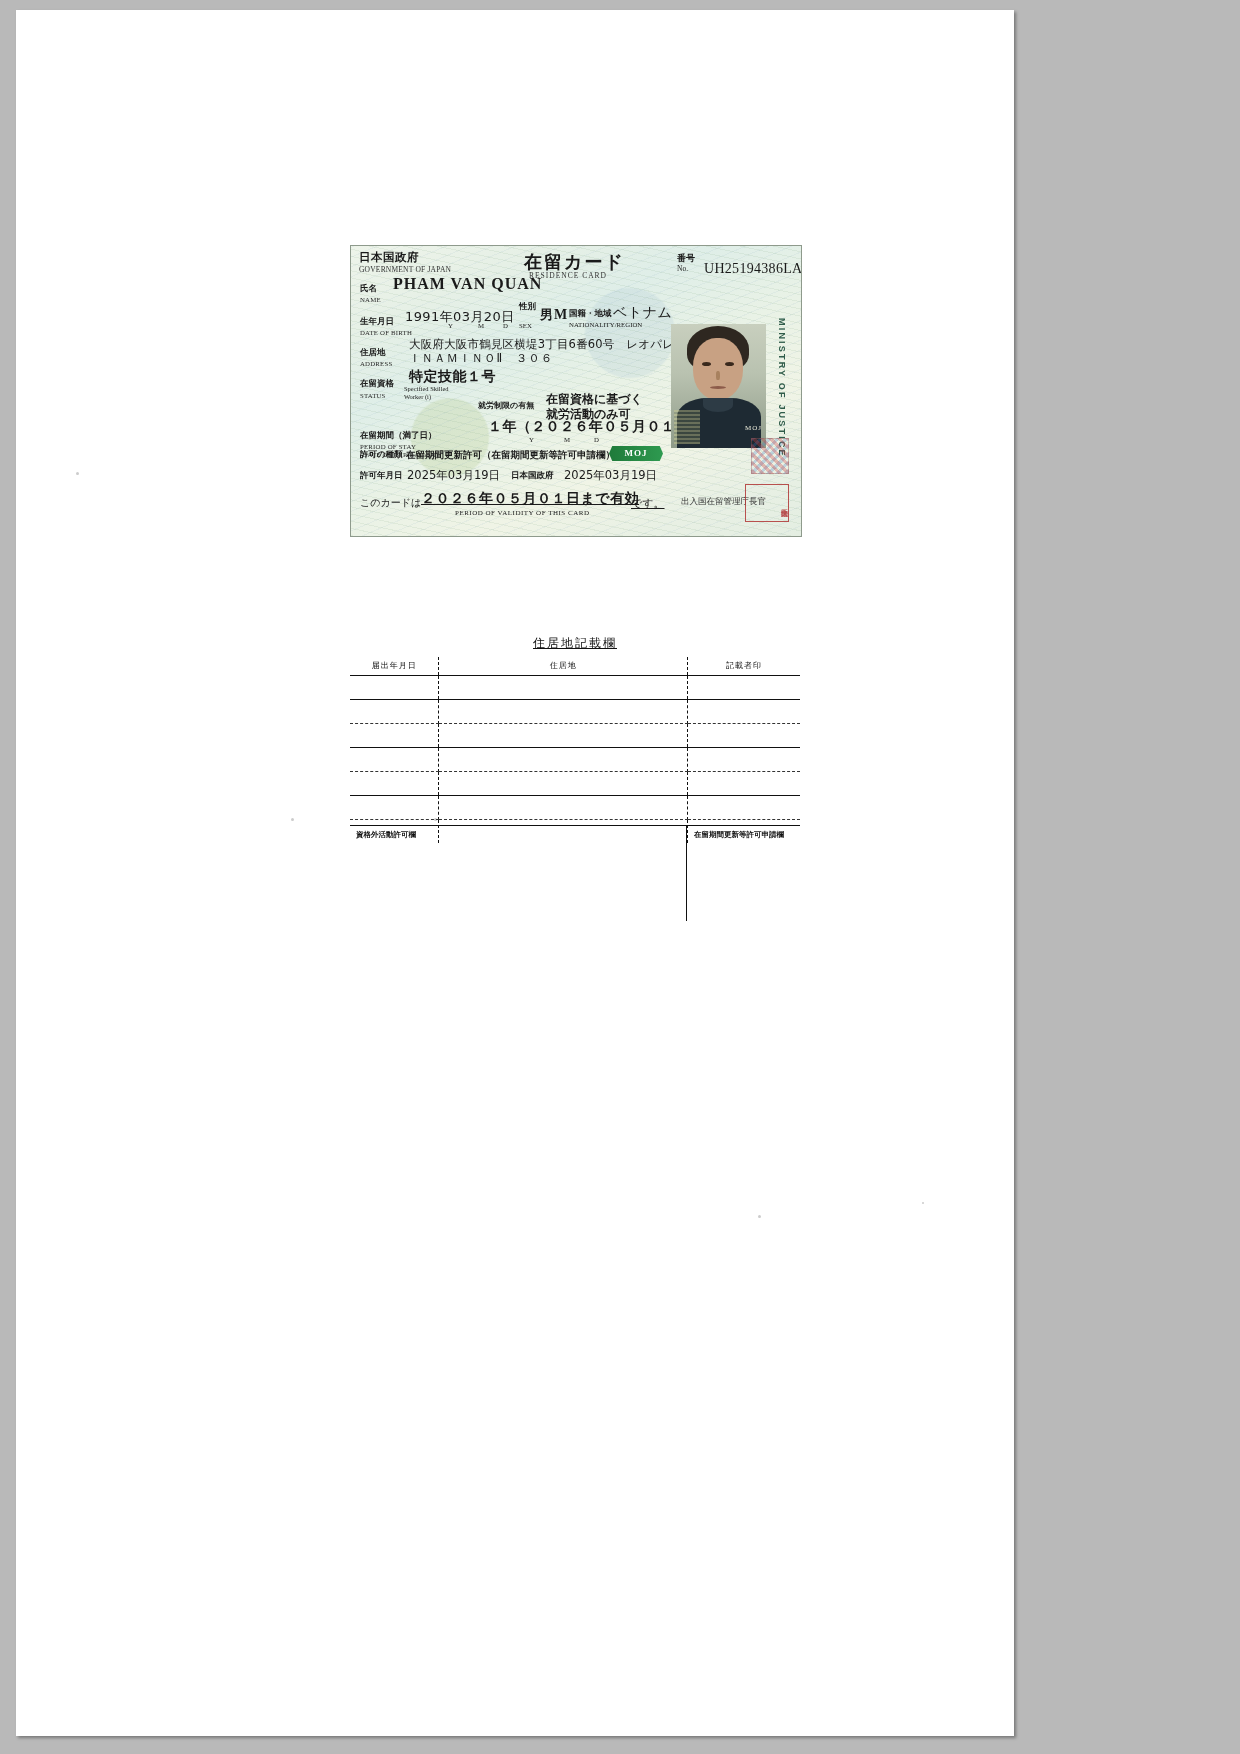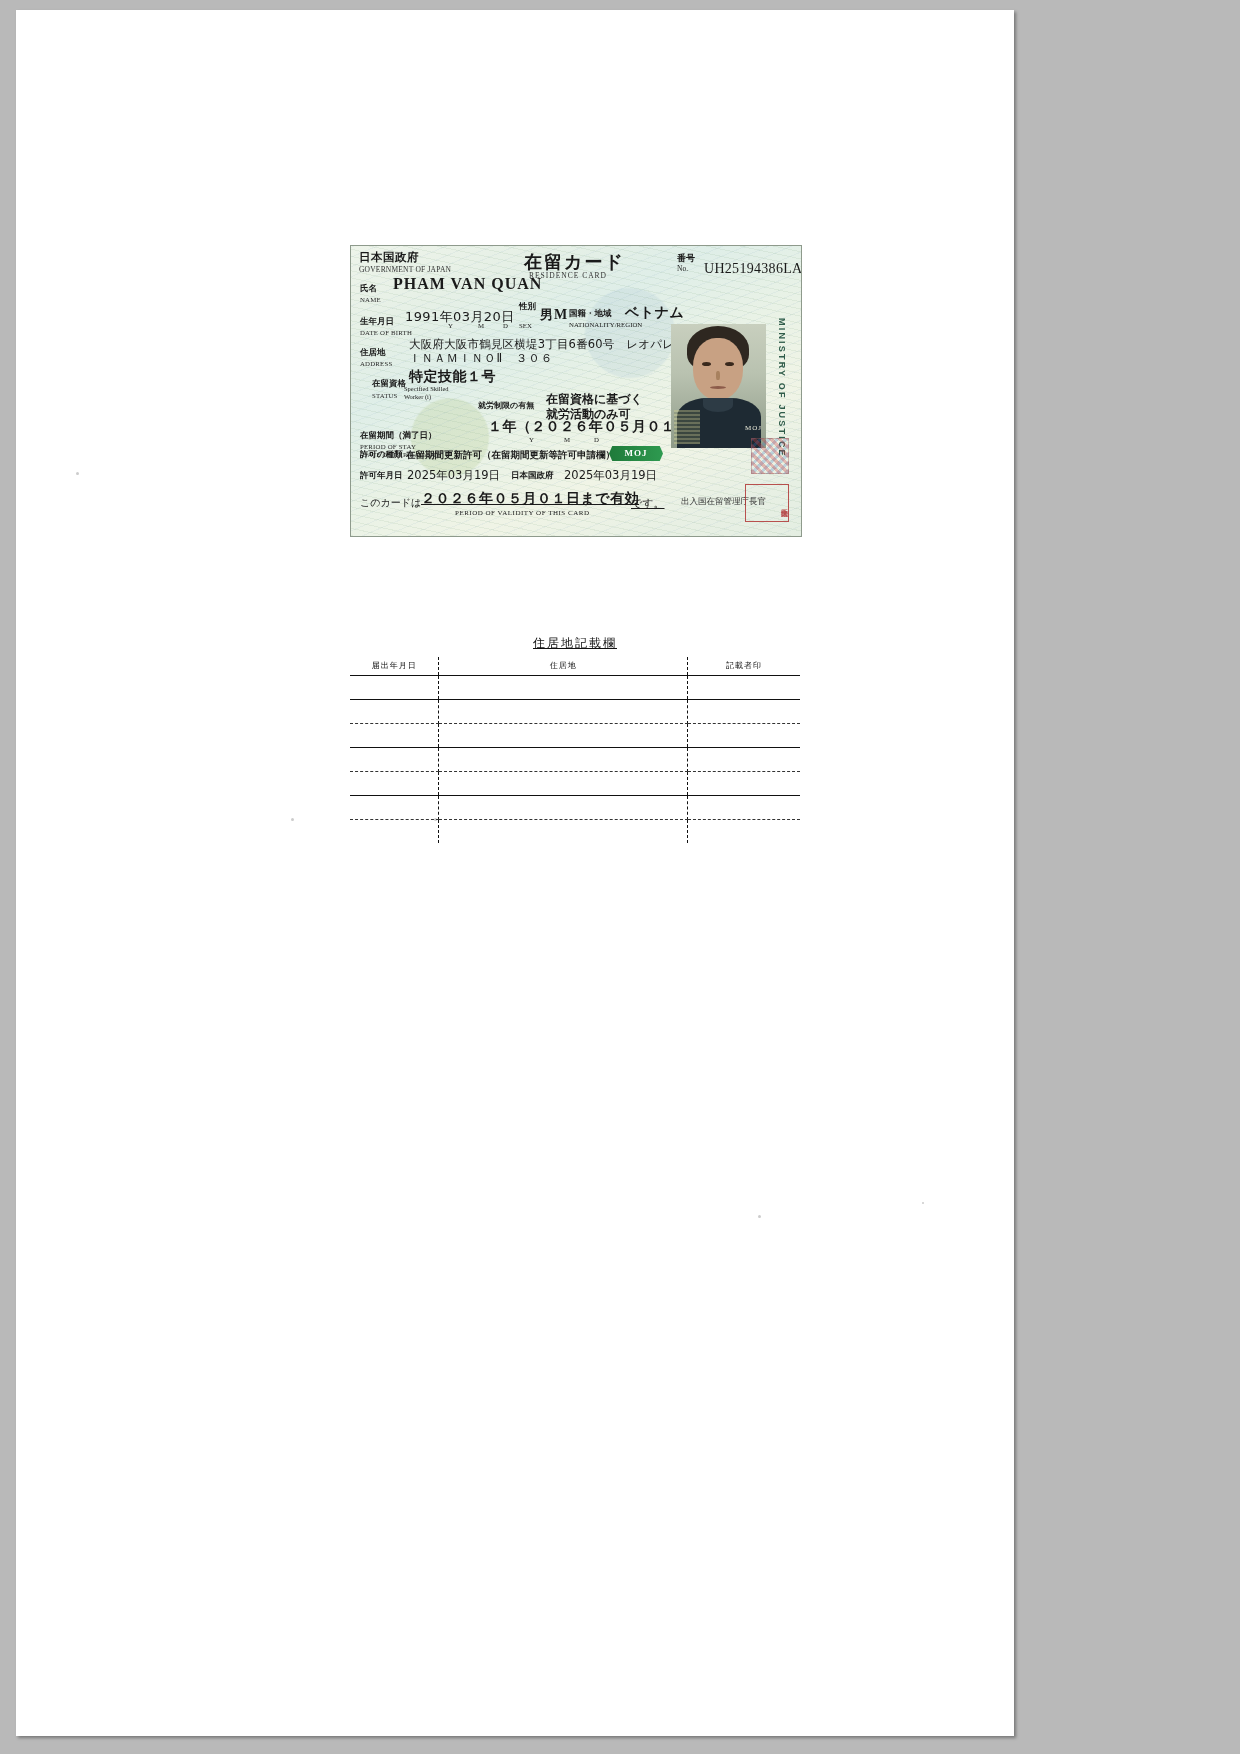--- a/index.html
+++ b/index.html
@@ -78,28 +78,28 @@
   .dob-val { position: absolute; left: 54px; top: 62px; font-size: 13px; letter-spacing: .4px; }
   .ymd-y { position: absolute; left: 97px; top: 76px; font-size: 6.8px; }
   .ymd-m { position: absolute; left: 127px; top: 76px; font-size: 6.8px; }
   .ymd-d { position: absolute; left: 152px; top: 76px; font-size: 6.8px; }
   .sex-jp { position: absolute; left: 168px; top: 55px; font-size: 8.5px; font-weight: bold; }
   .sex-val-jp { position: absolute; left: 189px; top: 60px; font-size: 13px; font-weight: bold; }
   .sex-en { position: absolute; left: 168px; top: 76px; font-size: 6.8px; }
   .sex-val { position: absolute; left: 203px; top: 61px; font-size: 14px; font-weight: bold; }
   .nat-jp { position: absolute; left: 218px; top: 62px; font-size: 8.5px; font-weight: bold; }
   .nat-en { position: absolute; left: 218px; top: 75px; font-size: 6.8px; }
-  .nat-val { position: absolute; left: 274px; top: 58px; font-size: 14px; font-weight: bold; letter-spacing: .5px; }
+  .nat-val { position: absolute; left: 262px; top: 58px; font-size: 14px; font-weight: normal; letter-spacing: .5px; }
 
   .row-addr-lbl { position: absolute; left: 9px; top: 95px; }
   .row-addr-lbl .lbl-en { display: block; margin-top: 1px; }
   .addr1 { position: absolute; left: 58px; top: 91px; font-size: 11.5px; letter-spacing: .2px; }
   .addr2 { position: absolute; left: 58px; top: 105px; font-size: 11.5px; letter-spacing: 1px; }
 
-  .row-status-lbl { position: absolute; left: 9px; top: 126px; margin-left: 12px; }
+  .row-status-lbl { position: absolute; left: 9px; top: 126px; }
   .row-status-lbl .lbl-en { display: block; margin-top: 2px; }
   .status-val { position: absolute; left: 58px; top: 122px; font-size: 14px; font-weight: bold; letter-spacing: .5px; }
   .status-en-val { position: absolute; left: 53px; top: 139px; font-size: 6.5px; line-height: 8px; width: 55px; }
   .work-jp { position: absolute; left: 127px; top: 154px; font-size: 8px; font-weight: bold; }
   .work-note { position: absolute; left: 195px; top: 146px; font-size: 12px; font-weight: bold; line-height: 15px; }
 
   .row-period-lbl { position: absolute; left: 9px; top: 178px; }
   .row-period-lbl .lbl-en { display: block; margin-top: 1px; }
   .period-val { position: absolute; left: 137px; top: 172px; font-size: 14px; font-weight: bold; letter-spacing: .4px; }
   .period-ymd-y { position: absolute; left: 178px; top: 190px; font-size: 6.8px; }
@@ -371,15 +371,20 @@
           <td class="col3"></td>
         </tr>
         <tr>
           <td class="col1"></td>
           <td class="col2"></td>
           <td class="col3"></td>
         </tr>
       </tbody>
     </table>
 
+    <div class="lower">
+      <div class="divider"></div>
+      <div class="lbl-left jp">資格外活動許可欄</div>
+      <div class="lbl-right jp">在留期間更新等許可申請欄</div>
+    </div>
   </div>
 
 </div>
 
 </body></html>

